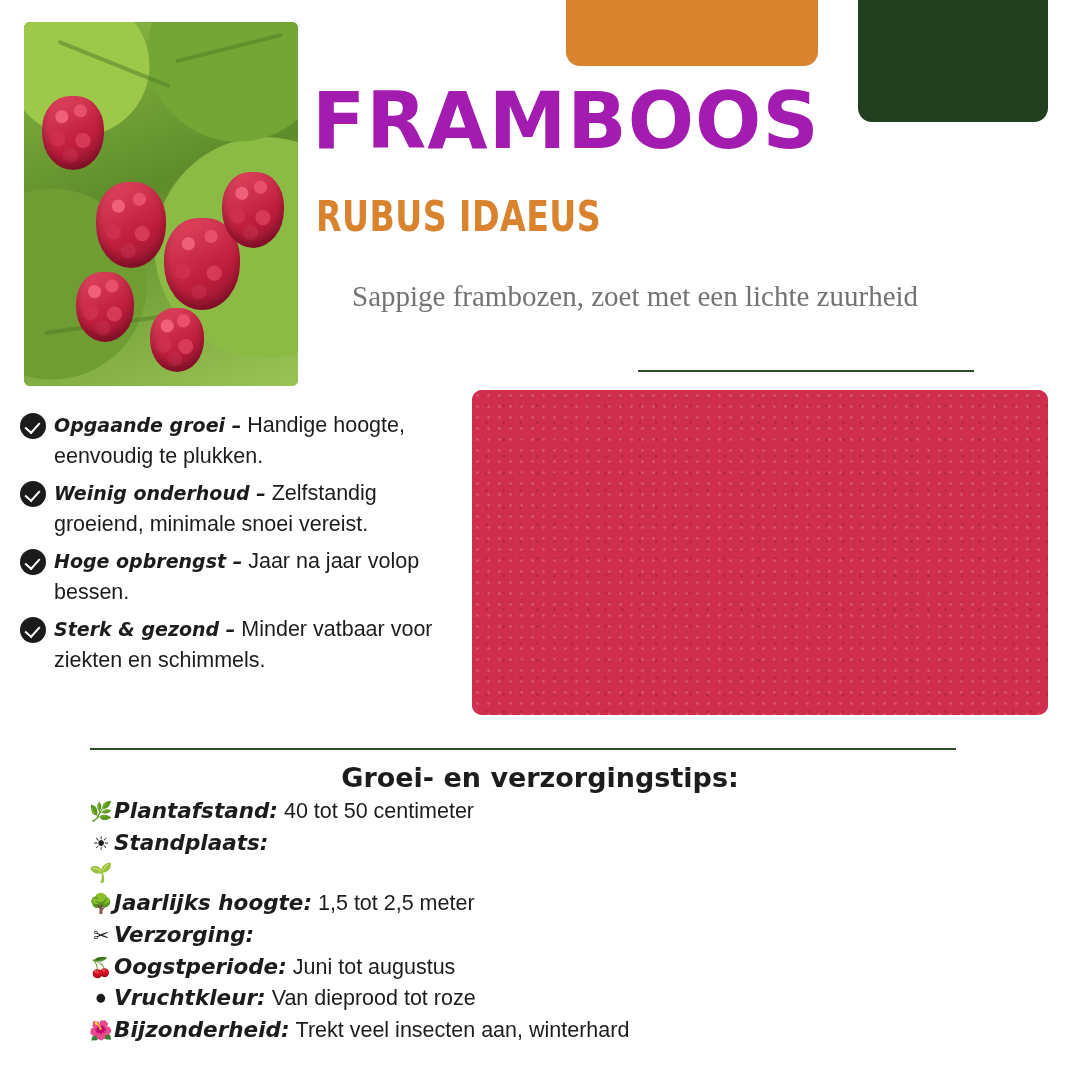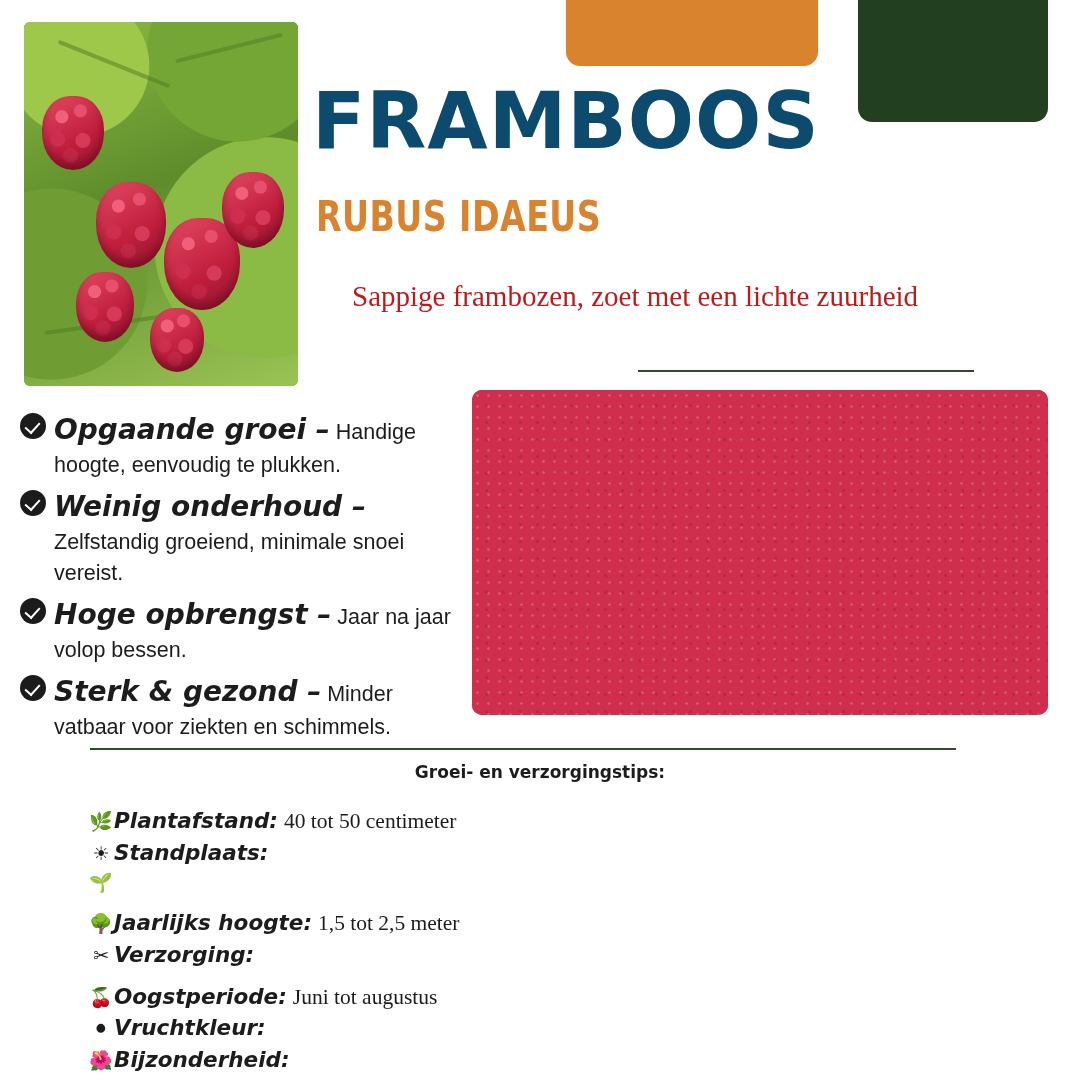--- a/index.html
+++ b/index.html
@@ -78,21 +78,21 @@
 
   
   .title {
     position: absolute;
     left: 312px;
     top: 82px;
     font-size: 78px;
     line-height: 1;
     font-weight: 700;
     letter-spacing: 1px;
-    color: #0c4a6e;
+    color: #a21caf;
     font-family: "DejaVu Sans", sans-serif;
   }
   .subtitle {
     position: absolute;
     left: 316px;
     top: 196px;
     font-size: 42px;
     line-height: 1;
     font-weight: 700;
     letter-spacing: .5px;
@@ -101,21 +101,21 @@
     transform: scaleX(.88);
     transform-origin: left center;
   }
   .tagline {
     position: absolute;
     left: 352px;
     top: 280px;
     width: 700px;
     font-family: "Liberation Serif", serif;
     font-size: 29px;
-    color: #b91c1c;
+    color: #737373;
     white-space: nowrap;
   }
   .rule-top {
     position: absolute;
     left: 638px;
     top: 370px;
     width: 336px;
     height: 2px;
     background: #2f4a2a;
   }
@@ -154,21 +154,21 @@
   }
   .benefit-text {
     font-size: 21.5px;
     line-height: 1.42;
     color: #1c1c1c;
   }
   .benefit-text b {
     font-family: "DejaVu Sans", sans-serif;
     font-weight: 700;
     font-style: italic;
-    font-size: 28px;
+    font-size: 19px;
   }
 
   
   .berries-photo {
     position: absolute;
     left: 472px;
     top: 390px;
     width: 576px;
     height: 325px;
     border-radius: 10px;
@@ -213,21 +213,21 @@
     background: #2f4a2a;
   }
   .tips-title {
     position: absolute;
     top: 762px;
     left: 0;
     width: 1080px;
     text-align: center;
     font-family: "DejaVu Sans", sans-serif;
     font-weight: 700;
-    font-size: 17px;
+    font-size: 27px;
     color: #1c1c1c;
   }
   .tips {
     position: absolute;
     left: 88px;
     top: 798px;
     width: 920px;
   }
   .tip {
     display: flex;
@@ -244,22 +244,21 @@
     font-family: "DejaVu Sans", sans-serif;
   }
   .tip .label {
     font-family: "DejaVu Sans", sans-serif;
     font-weight: 700;
     margin-right: 6px;
     white-space: nowrap;
     font-style: italic;
   }
   .tip .value {
-    font-family: Liberation Serif, serif;
-    margin-top: 10px;
+    font-family: Liberation Sans, sans-serif;
   }
 </style>
 </head>
 <body>
 
 <div class="shape-orange"></div>
 <div class="shape-green"></div>
 
 <div class="hero-photo">
   <div class="leaf-bg"></div>
@@ -328,18 +327,20 @@
     <span class="label">Verzorging:</span>
   </div>
   <div class="tip">
     <span class="emoji">🍒</span>
     <span class="label">Oogstperiode:</span>
     <span class="value">Juni tot augustus</span>
   </div>
   <div class="tip">
     <span class="emoji">⚫</span>
     <span class="label">Vruchtkleur:</span>
+    <span class="value">Van dieprood tot roze</span>
   </div>
   <div class="tip">
     <span class="emoji">🌺</span>
     <span class="label">Bijzonderheid:</span>
+    <span class="value">Trekt veel insecten aan, winterhard</span>
   </div>
 </div>
 
 </body></html>

